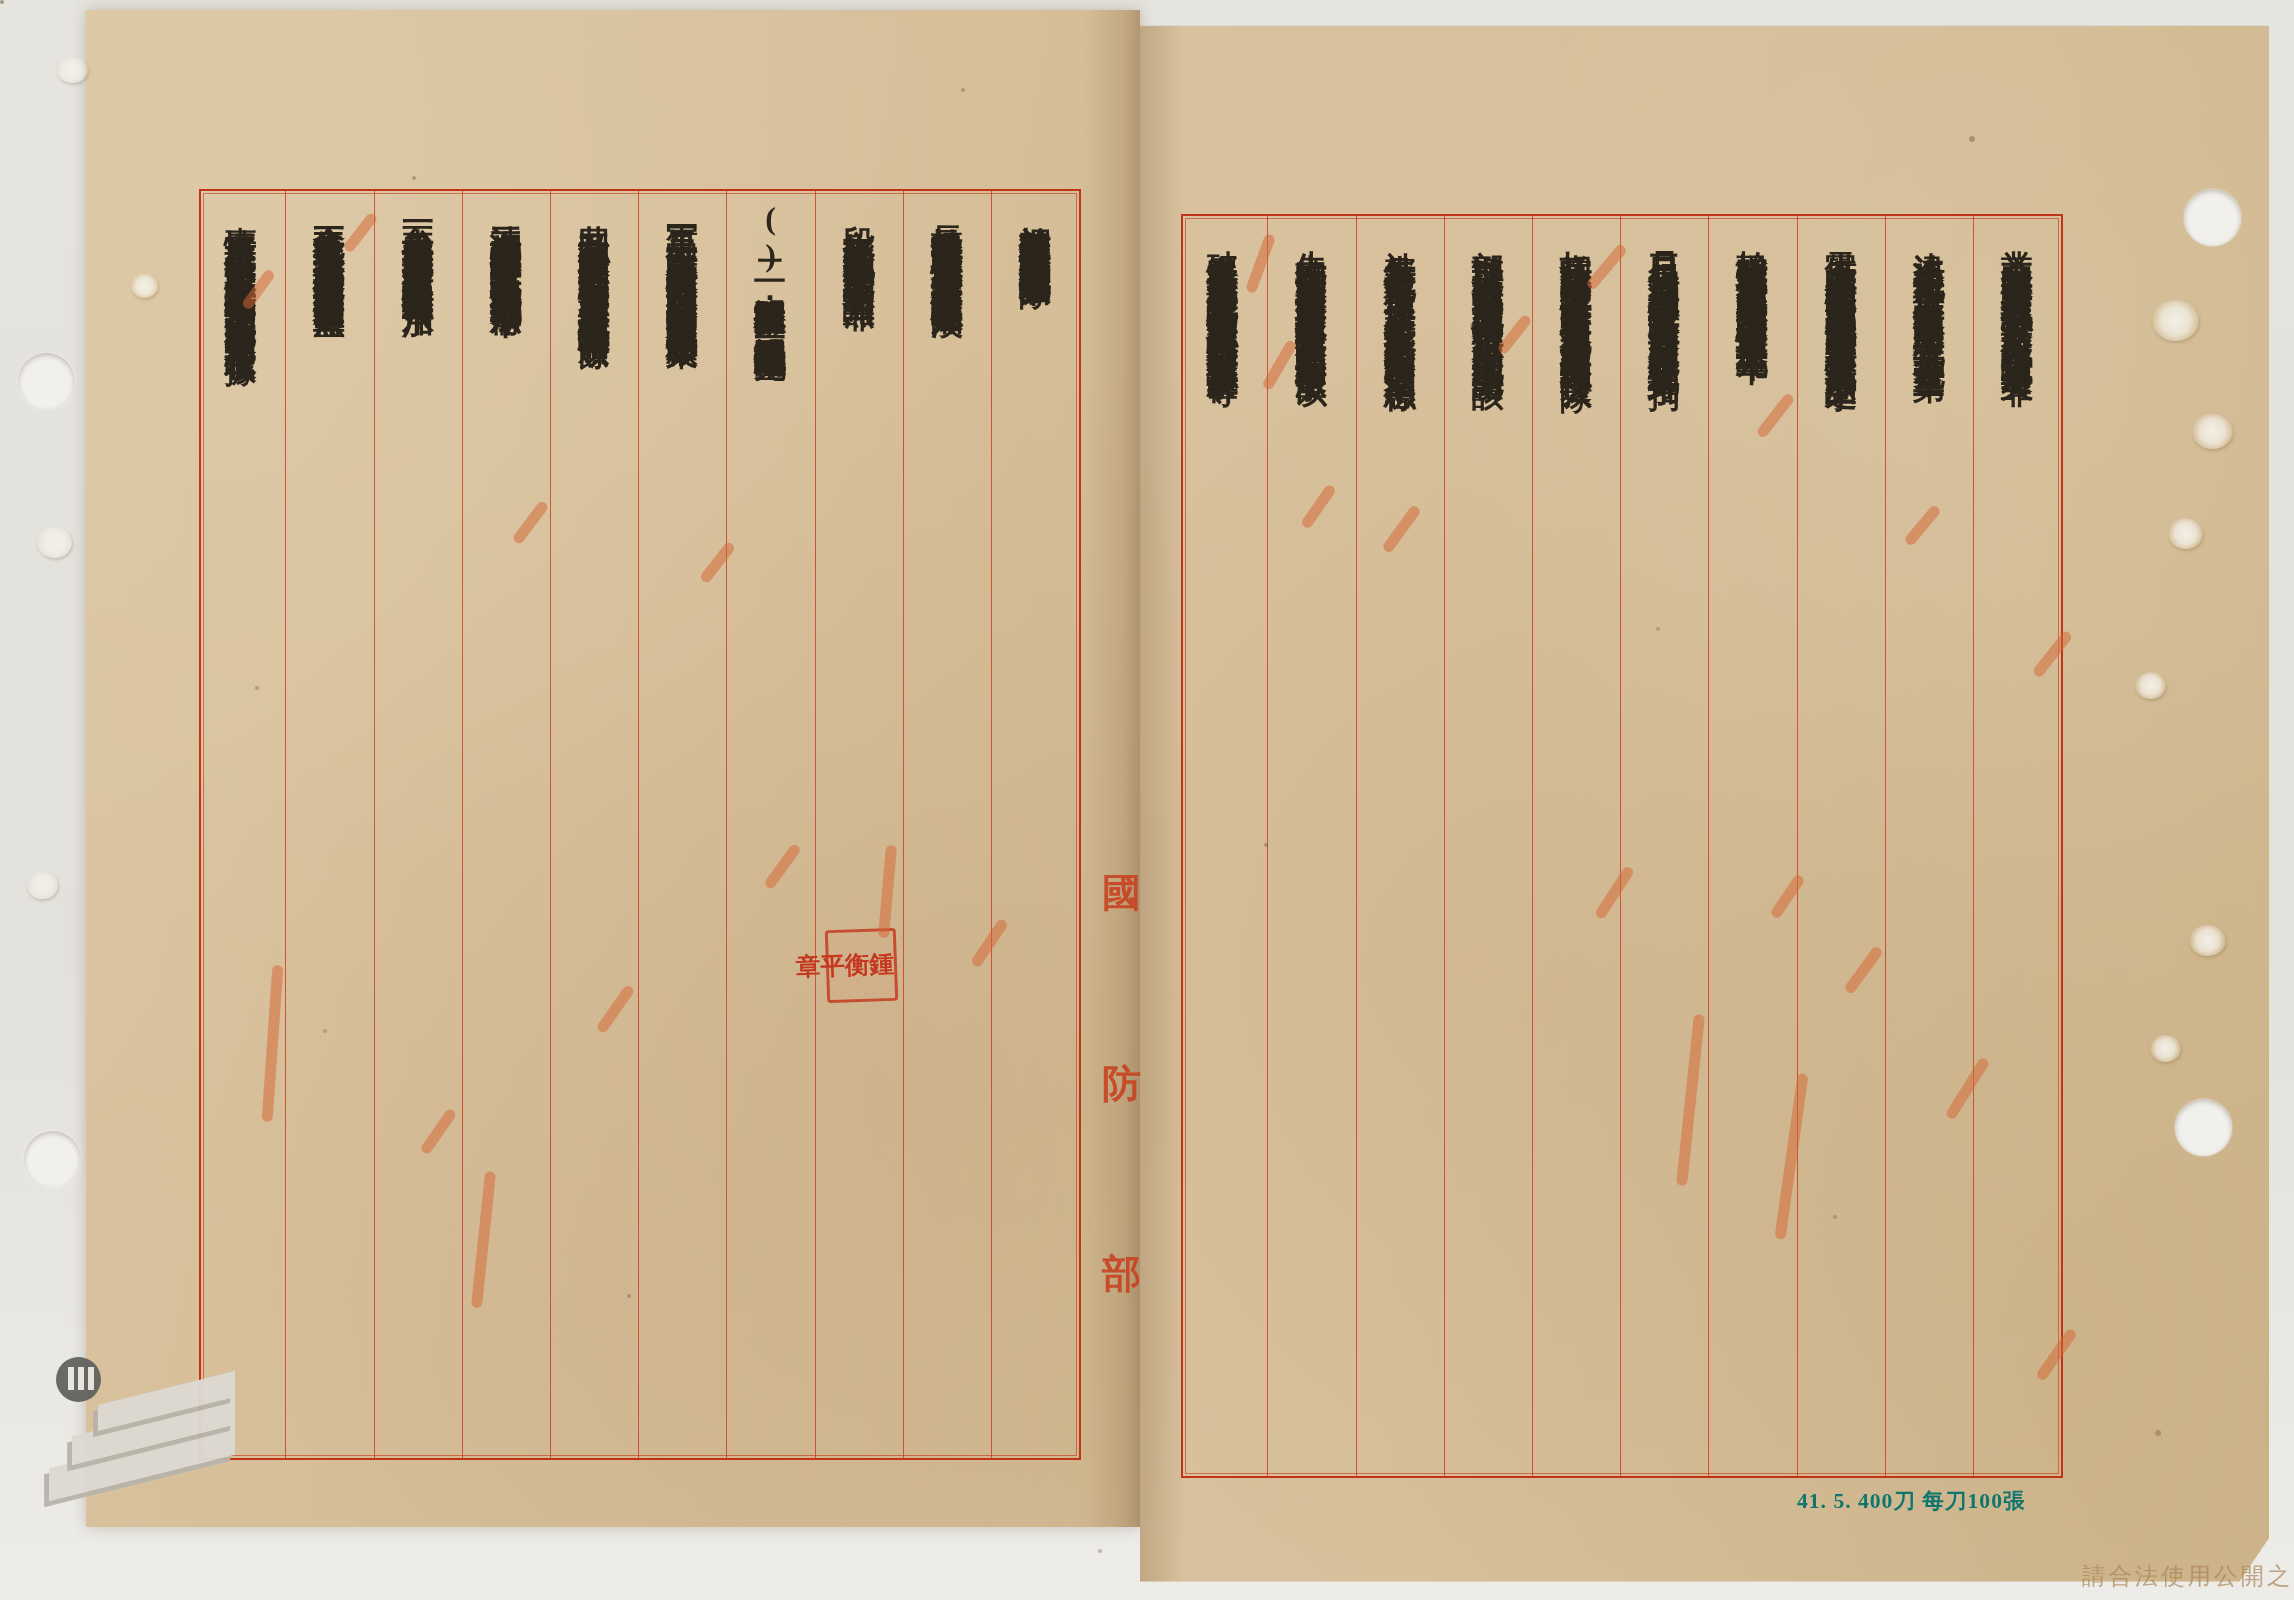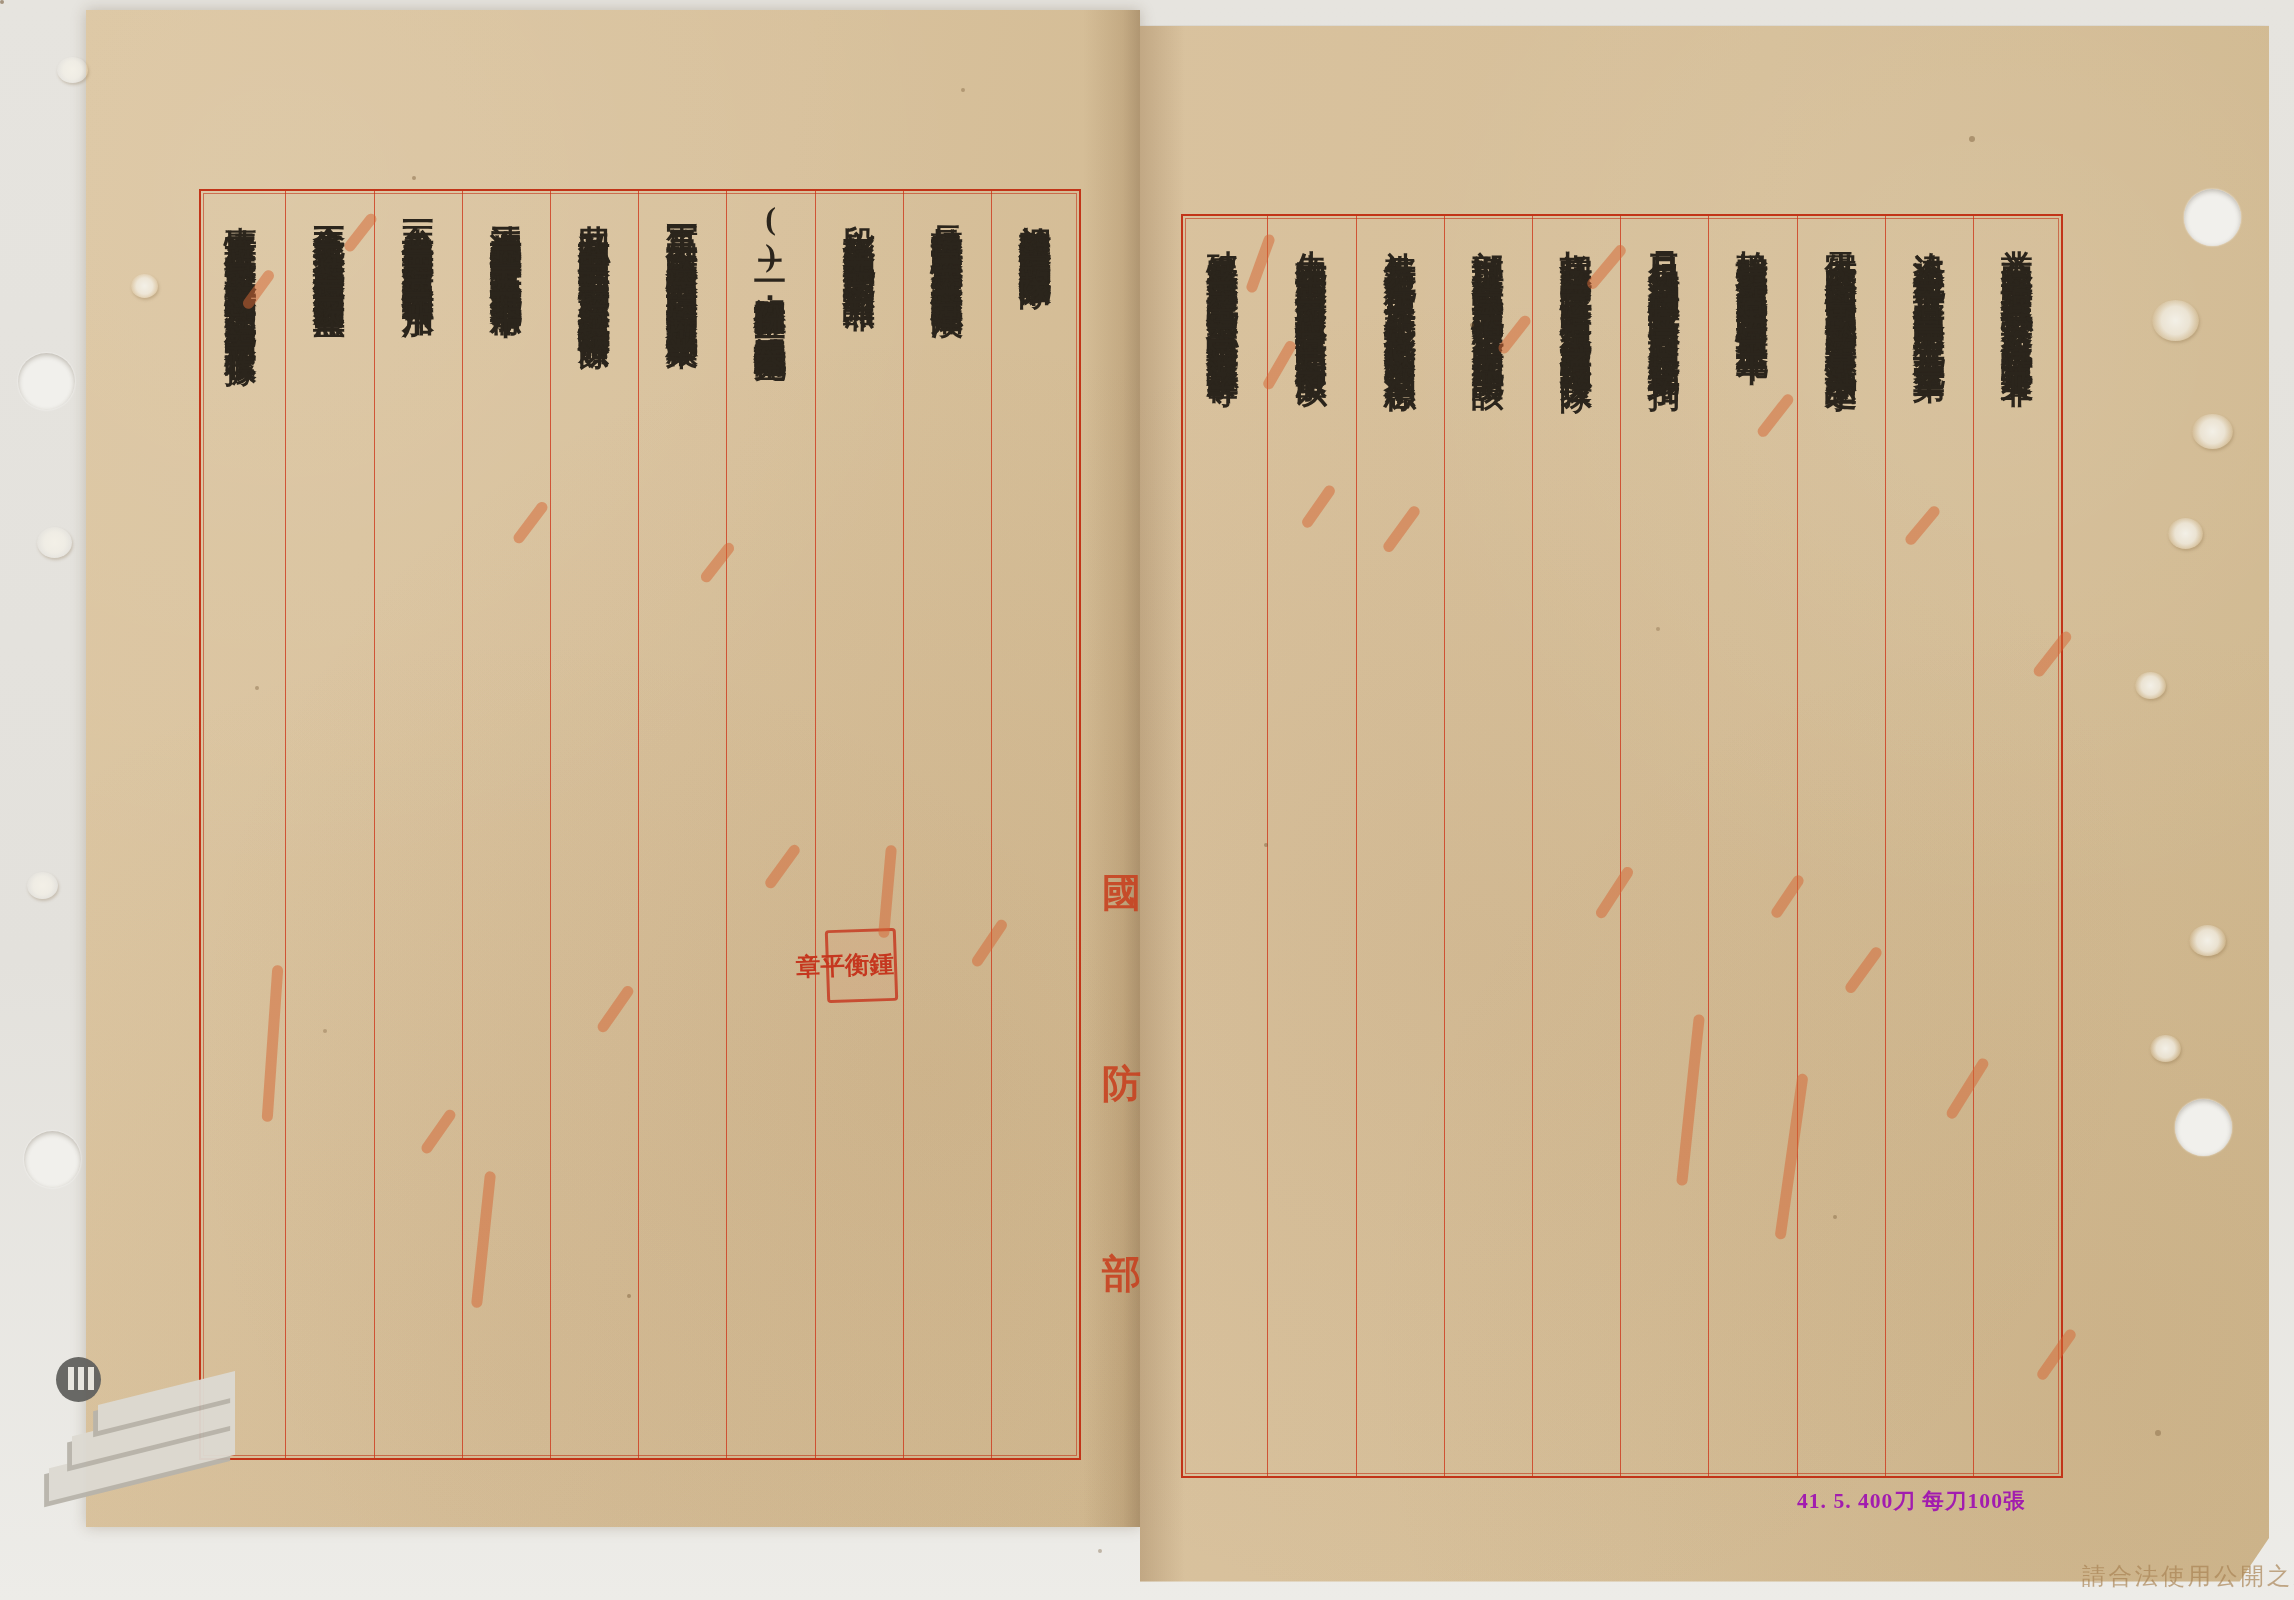--- a/index.html
+++ b/index.html
@@ -53,21 +53,21 @@
   #seal{
     position:absolute;left:826px;top:929px;width:65px;height:67px;
     border:3.4px solid rgba(198,55,30,.82);border-radius:3.9px;
     background:rgba(231,120,88,.07);
     display:grid;grid-template-columns:1fr 1fr;grid-auto-flow:column;direction:rtl;
     align-items:center;justify-items:center;transform:rotate(-2deg);
   }
   #seal span{font-size:24.5px;line-height:1.1;font-weight:700;color:#c5371f;}
   #footer-print{
     position:absolute;left:1797px;top:1486px;
-    font-size:21.6px;font-weight:700;color:#a21caf;letter-spacing:1px;white-space:nowrap;
+    font-size:21.6px;font-weight:700;color:#0f766e;letter-spacing:1px;white-space:nowrap;
   }
   #watermark{
     position:absolute;left:2082px;top:1560px;
     font-size:23.5px;color:rgba(168,130,82,.68);letter-spacing:2.9px;white-space:nowrap;
   }
   .mark{position:absolute;width:10.8px;border-radius:7.8px;background:rgba(213,104,54,.52);}
   .hole{position:absolute;width:57px;height:57px;border-radius:50%;
         background:#f1f0ec;box-shadow:inset 0 2px 4.9px rgba(60,45,25,.28), 0 0 2px rgba(255,255,255,.8);}
   .dent{position:absolute;border-radius:50%;
         background:radial-gradient(circle,#f3f0e7 0%,rgba(243,240,231,.75) 45%,rgba(243,240,231,0) 75%);

